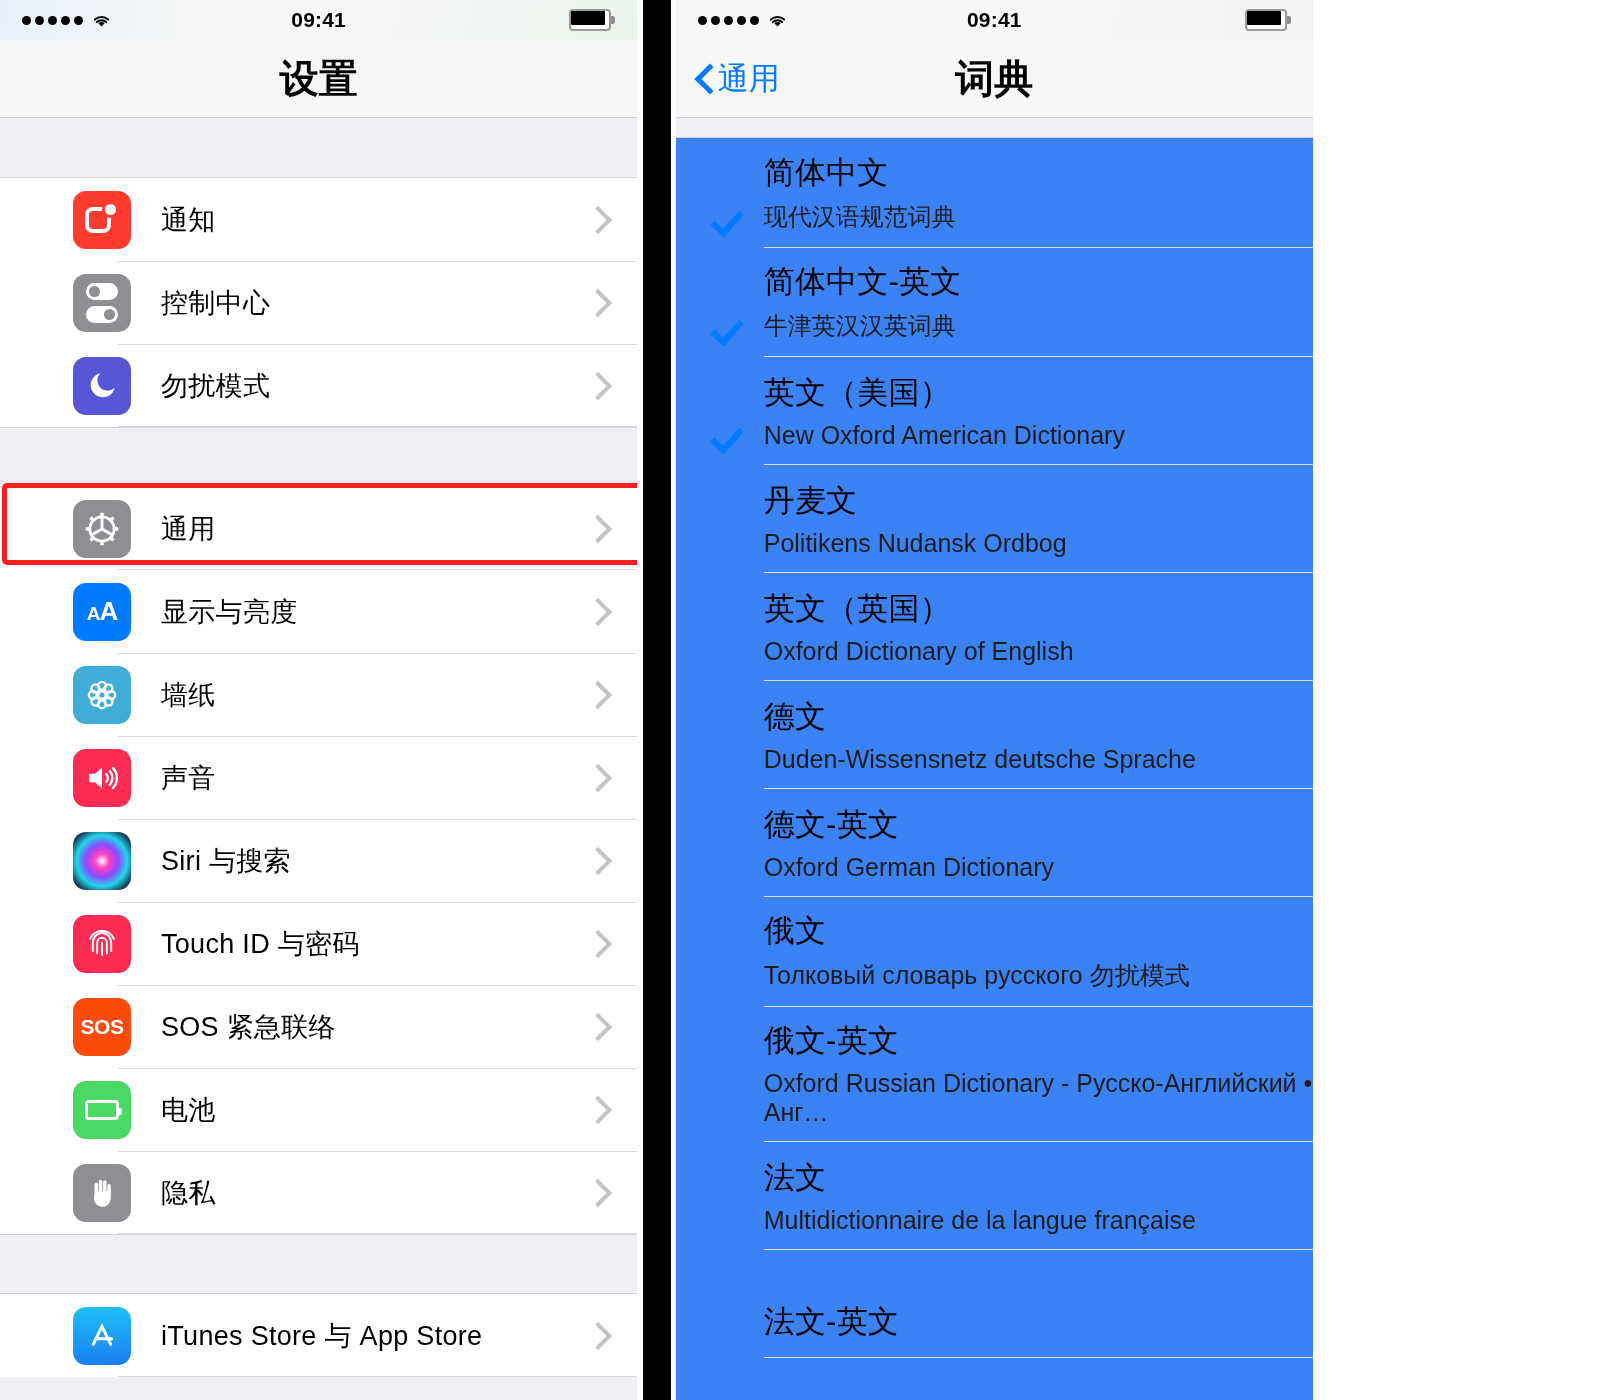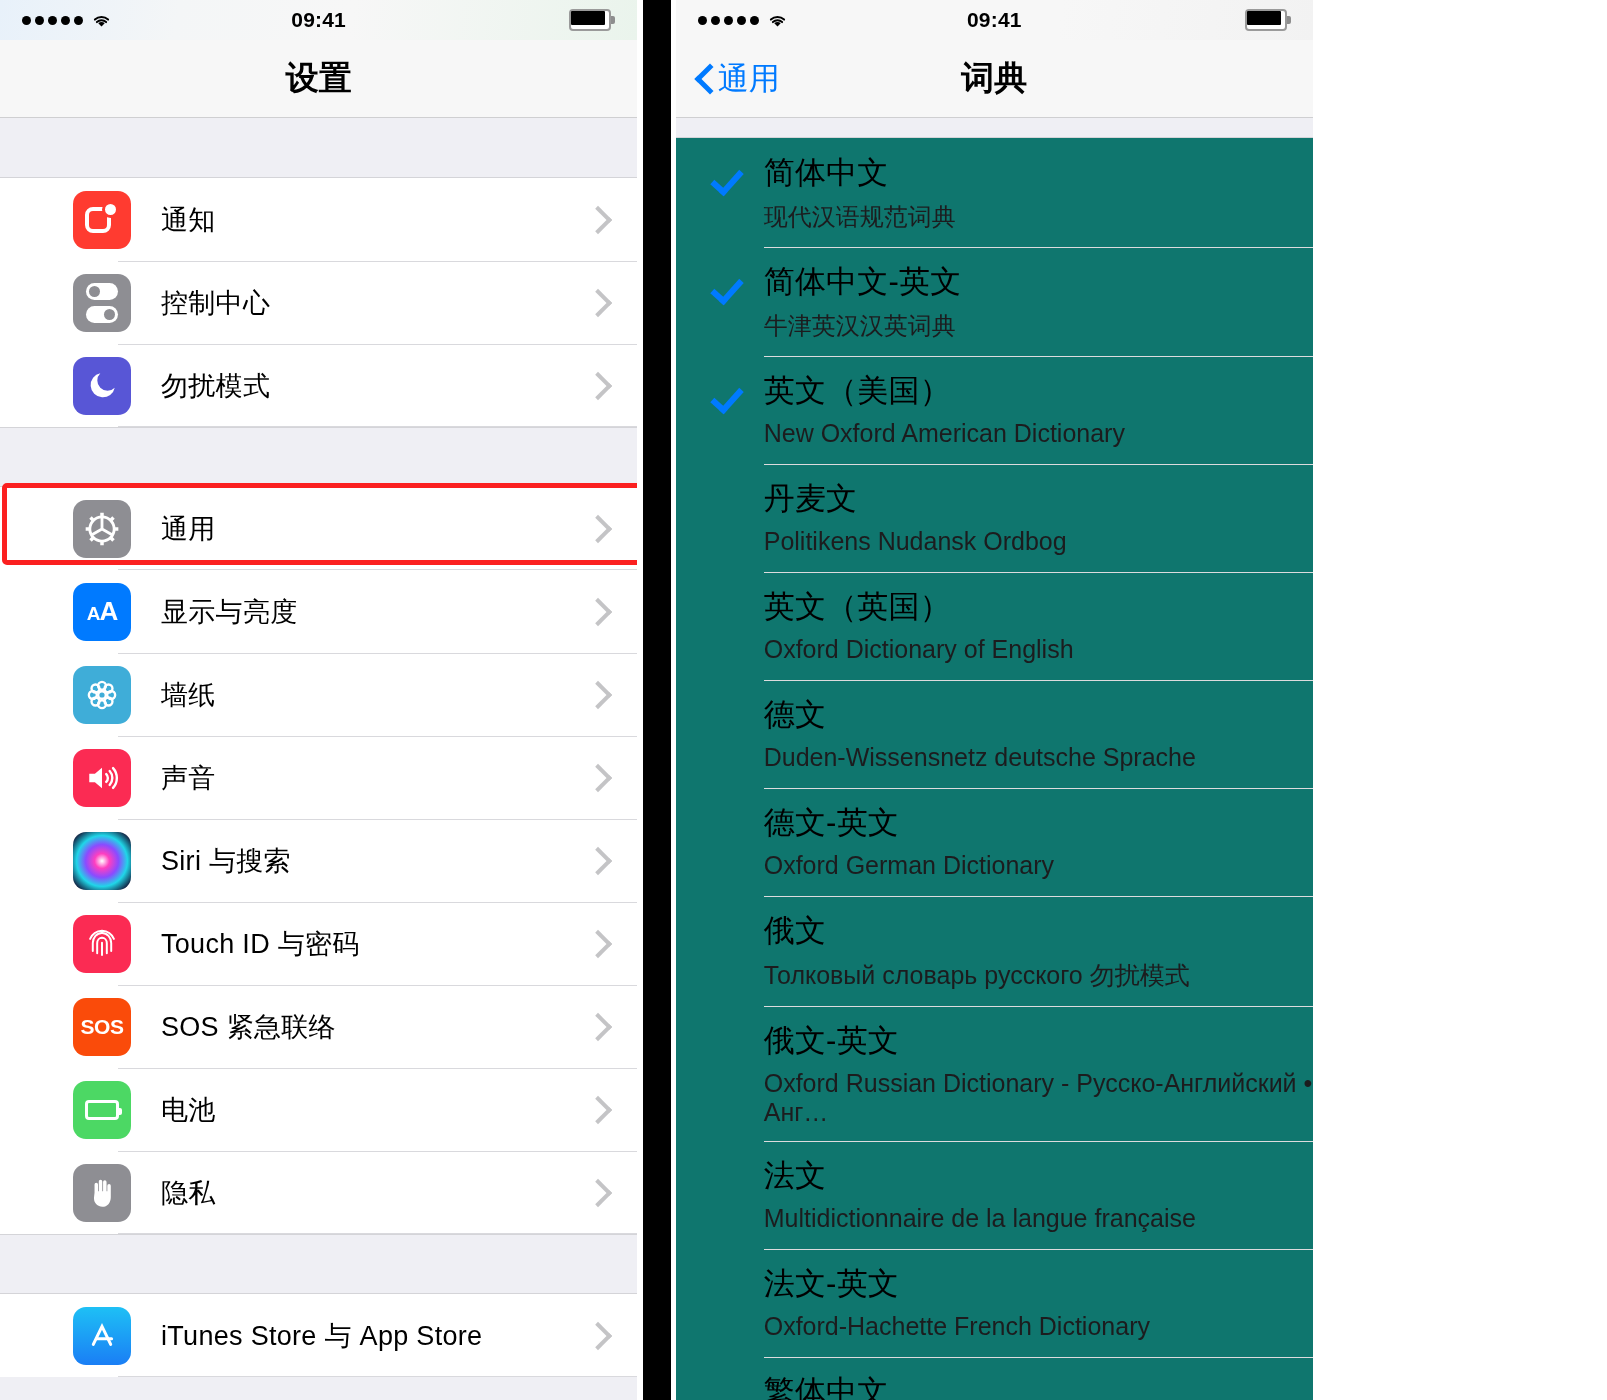--- a/index.html
+++ b/index.html
@@ -42,21 +42,21 @@
   .batt-fill { position:absolute; left:2px; top:2px; width:34px; height:14px; background:#000; border-radius:1px; }
   .batt-cap  { position:absolute; right:0; top:7px; width:4px; height:8px; background:#8e8e8e; border-radius:0 2px 2px 0; }
 
   
   .navbar {
     height:78px; position:relative; display:flex; align-items:center;
     background:#f7f7f7; border-bottom:1px solid #cfcfd1;
   }
   .nav-title {
     position:absolute; left:0; right:0; text-align:center;
-    font-size:33px; font-weight:600; color:#000;
+    font-size:39px; font-weight:600; color:#000;
   }
   .nav-back {
     display:flex; align-items:center; gap:6px;
     margin-left:20px; z-index:2; cursor:pointer;
   }
   .chev-back {
     width:16px; height:28px; position:relative; display:block;
   }
   .chev-back::before{
     content:""; position:absolute; left:3px; top:3px;
@@ -98,22 +98,22 @@
 
   
   .hl-wrap { position:relative; }
   .hl-box {
     position:absolute; left:2px; top:-4px; width:760px; height:82px;
     border:5px solid #fb2020; border-radius:5px; pointer-events:none; z-index:5;
   }
 
   
   .drow {
-    min-height:108px; display:flex; align-items:flex-start;
-    padding:14px 0 14px 0; background:#0f766e; position:relative; cursor:pointer;
+    min-height:108px; display:flex; align-items:flex-end;
+    padding:14px 0 14px 0; background:#3b82f6; position:relative; cursor:pointer;
   }
   .drow + .drow::before{
     content:""; position:absolute; left:88px; right:0; top:0; height:1px; background:#dcdcde;
   }
   .check {
     width:52px; flex:none; margin-left:36px; height:40px; position:relative;
   }
   .check.on::before{
     content:""; position:absolute; left:6px; top:12px; width:12px; height:24px;
     border-right:6px solid #007aff; border-bottom:6px solid #007aff;
@@ -461,21 +461,20 @@
           <span class="dtext">
             <span class="dtitle">法文</span>
             <span class="dsub">Multidictionnaire de la langue française</span>
           </span>
         </div>
 
         <div class="drow">
           <span class="check"></span>
           <span class="dtext">
             <span class="dtitle">法文-英文</span>
-            <span class="dsub">Oxford-Hachette French Dictionary</span>
           </span>
         </div>
 
         <div class="drow">
           <span class="check"></span>
           <span class="dtext">
             <span class="dtitle">繁体中文</span>
           </span>
         </div>
 

